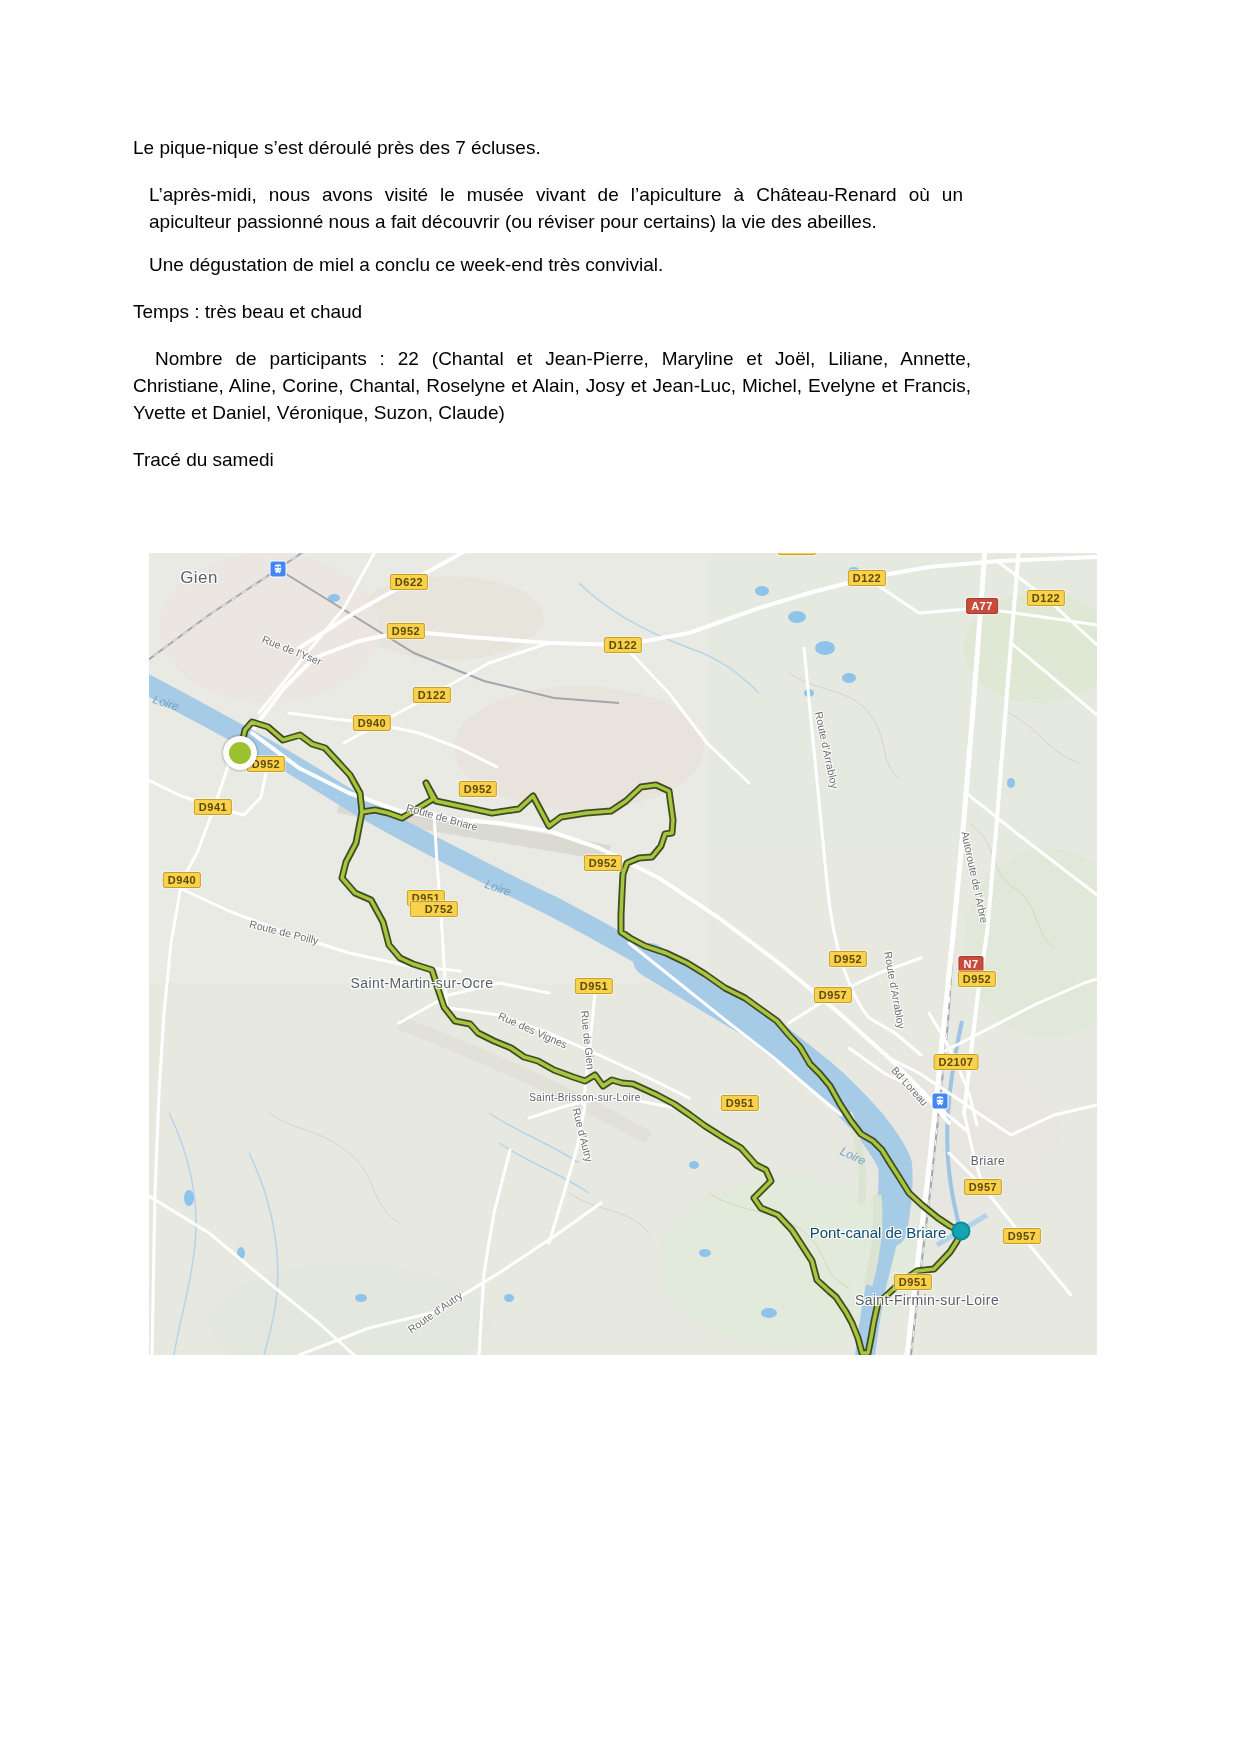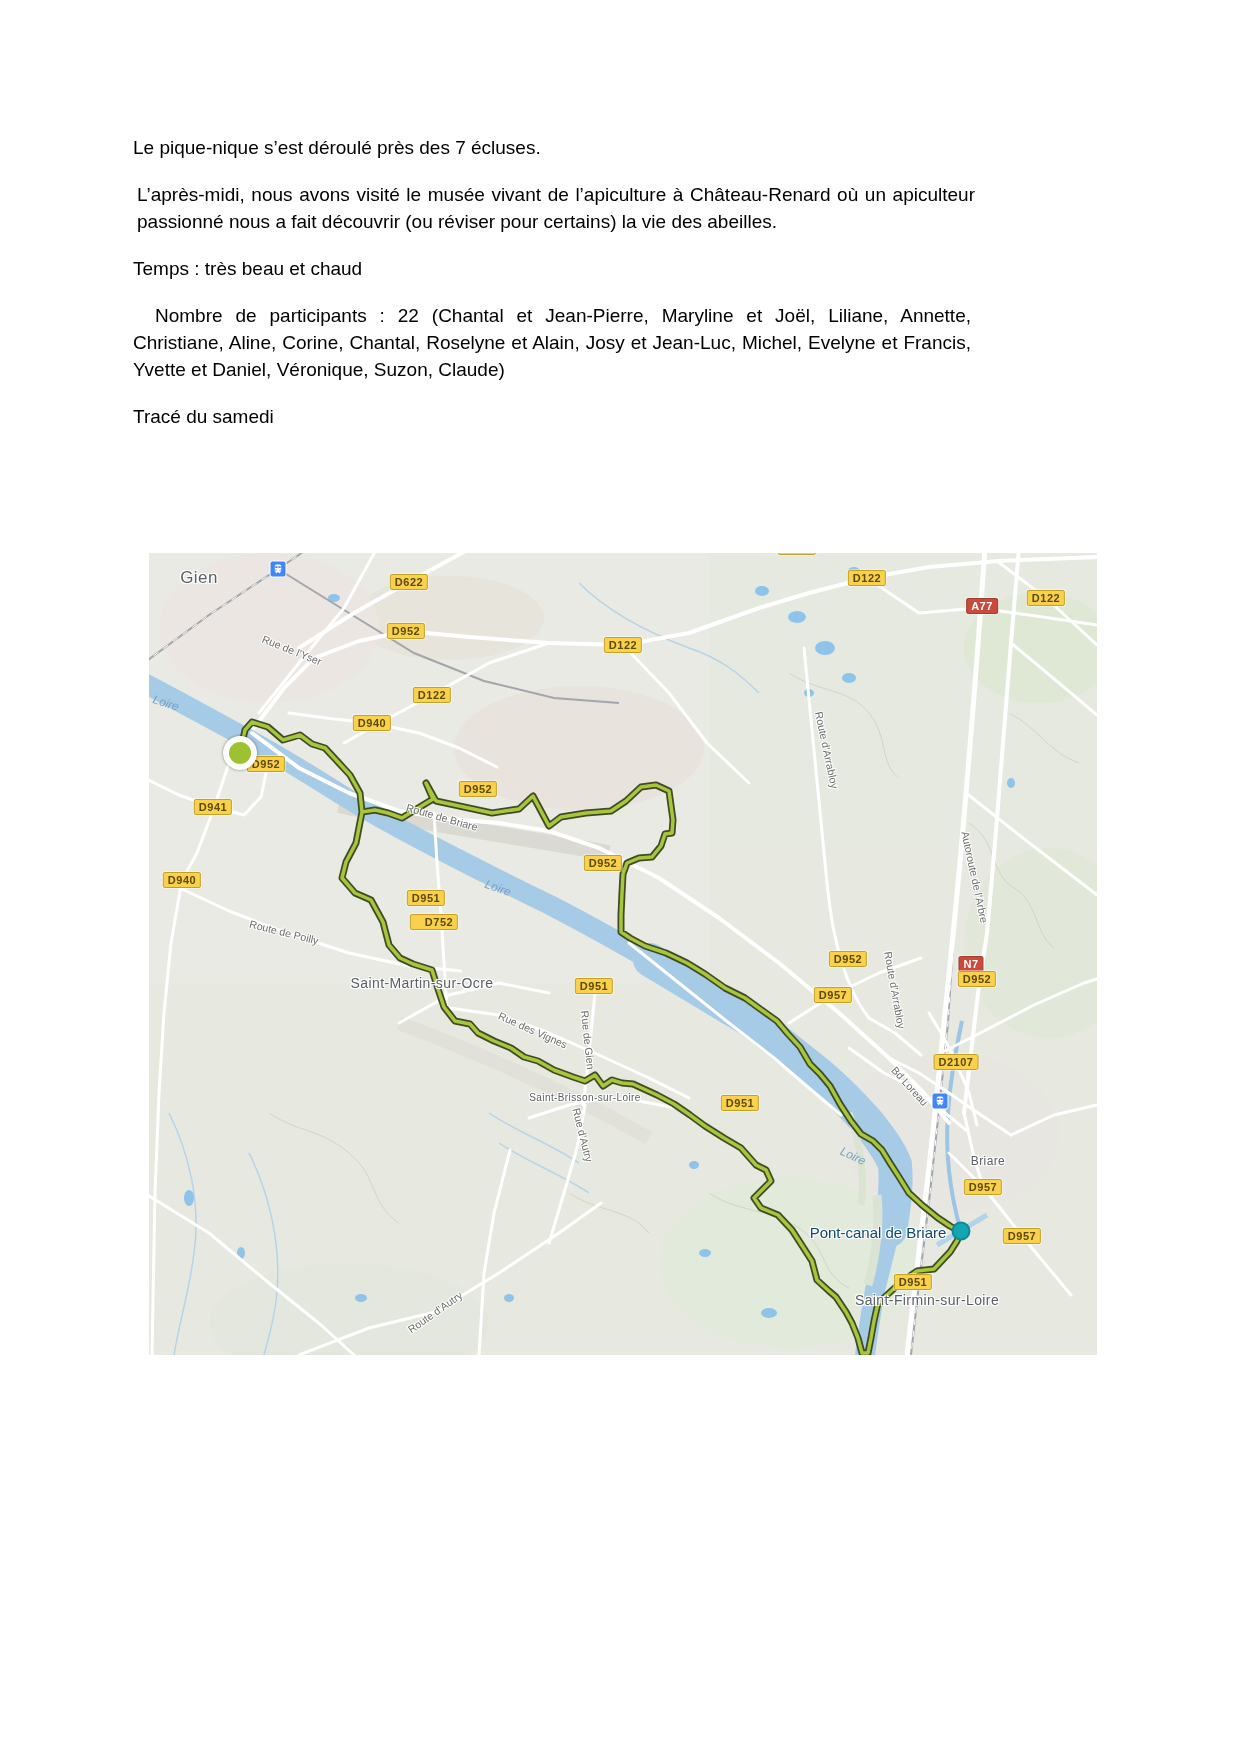--- a/index.html
+++ b/index.html
@@ -6,21 +6,21 @@
   body{
     width:1240px;height:1754px;background:#ffffff;position:relative;
     font-family:"Liberation Sans", sans-serif;color:#000;
   }
   
   .doc{
     position:absolute;left:133px;top:134px;width:846px;
     font-size:19px;line-height:27px;
   }
   .doc p{margin:0 8px 20px 0;}
-  .doc p.tight{margin:4px;}
+  .doc p.tight{margin:16px;}
   .doc p.just{text-align:justify;}
   .doc p.gap-top{margin-top:20px;}
   .doc p.indent{text-indent:22px;}
 
   
   .map{
     position:absolute;left:149px;top:553px;width:948px;height:802px;
     overflow:hidden;background:#e9eae3;
   }
   .map svg{position:absolute;left:0;top:0;z-index:1;}
@@ -73,20 +73,21 @@
     width:15px;height:15px;border-radius:50%;background:#14a4b3;
     border:2px solid #0e8b99;z-index:8;
   }
 </style>
 </head>
 <body>
 
 <div class="doc">
   <p>Le pique-nique s’est déroulé près des 7 écluses.</p>
   <p class="just tight">L’après-midi, nous avons visité le musée vivant de l’apiculture à Château-Renard où un apiculteur passionné nous a fait découvrir (ou réviser pour certains) la vie des abeilles.</p>
+  <p class="tight">Une dégustation de miel a conclu ce week-end très convivial.</p>
   <p class="gap-top">Temps : très beau et chaud</p>
   <p class="just indent">Nombre de participants : 22 (Chantal et Jean-Pierre, Maryline et Joël, Liliane, Annette, Christiane, Aline, Corine, Chantal, Roselyne et Alain, Josy et Jean-Luc, Michel, Evelyne et Francis, Yvette et Daniel, Véronique, Suzon, Claude)</p>
   <p>Tracé du samedi</p>
 </div>
 
 <div class="map">
   <svg width="948" height="802" viewBox="0 0 948 802">
 
     <rect x="0" y="0" width="948" height="802" fill="#e9eae3"></rect>
     <rect x="560" y="0" width="388" height="300" fill="#e5e8de" opacity="0.8"></rect>
@@ -208,21 +209,21 @@
       <div class="badge" style="left: 897px; top: 45px;">D122</div>
       <div class="badge red" style="left: 833px; top: 53px;">A77</div>
       <div class="badge" style="left: 648px; top: -6px;">D622</div>
       <div class="badge" style="left: 117px; top: 211px;">D952</div>
       <div class="badge" style="left: 223px; top: 170px;">D940</div>
       <div class="badge" style="left: 64px; top: 254px;">D941</div>
       <div class="badge" style="left: 33px; top: 327px;">D940</div>
       <div class="badge" style="left: 329px; top: 236px;">D952</div>
       <div class="badge" style="left: 454px; top: 310px;">D952</div>
       <div class="badge" style="left: 277px; top: 345px;">D951</div>
-      <div class="badge" style="left: 285px; top: 369px; padding-left: 14px;">D752</div>
+      <div class="badge" style="left: 285px; top: 356px; padding-left: 14px;">D752</div>
       <div class="badge" style="left: 445px; top: 433px;">D951</div>
       <div class="badge" style="left: 591px; top: 550px;">D951</div>
       <div class="badge" style="left: 699px; top: 406px;">D952</div>
       <div class="badge red" style="left: 822px; top: 411px;">N7</div>
       <div class="badge" style="left: 828px; top: 426px;">D952</div>
       <div class="badge" style="left: 684px; top: 442px;">D957</div>
       <div class="badge" style="left: 807px; top: 509px;">D2107</div>
       <div class="badge" style="left: 834px; top: 634px;">D957</div>
       <div class="badge" style="left: 873px; top: 683px;">D957</div>
       <div class="badge" style="left: 764px; top: 729px;">D951</div>

